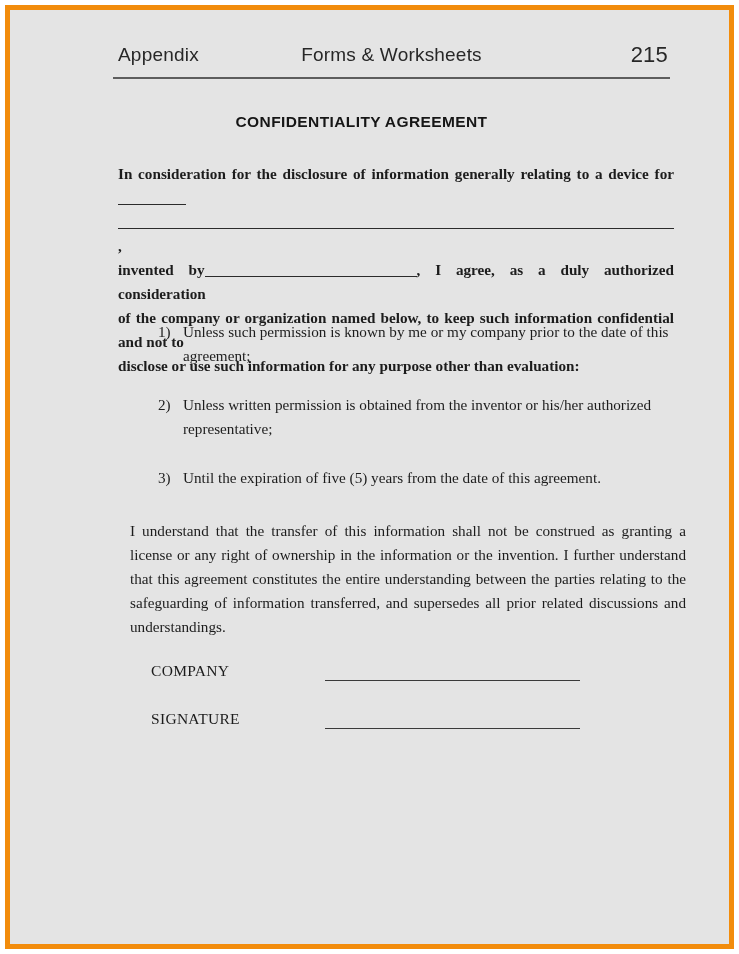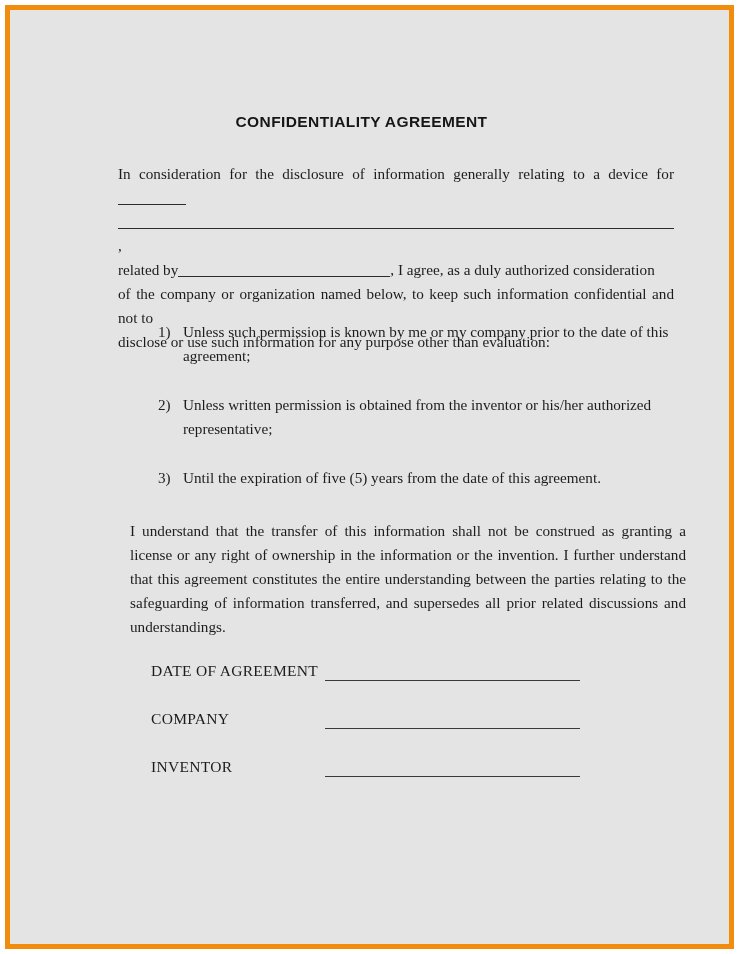--- a/index.html
+++ b/index.html
@@ -92,21 +92,21 @@
     position: absolute;
     left: 108px;
     width: 556px;
     color: #1c1c1c;
     font-size: 15.2px;
     line-height: 24px;
     text-align: justify;
   }
   .body-block p { margin: 0; }
 
-  #intro-para { top: 152px; }
+  #intro-para { top: 152px; font-weight: bold; }
   #closing-para { top: 509px; margin-left: 12px; }
 
   
   .blank {
     display: inline-block;
     border-bottom: 1px solid #2b2b2b;
     vertical-align: baseline;
     height: 0.95em;
     margin-bottom: -2px;
   }
@@ -165,27 +165,32 @@
     width: 255px;
     border-bottom: 1.6px solid #3a3a3a;
   }
 </style>
 </head>
 <body>
 
 <div id="scan-frame">
   <div id="page-surface">
 
+    <div id="page-header">
+      <span class="hdr-left">Appendix</span>
+      <span class="hdr-center">Forms &amp; Worksheets</span>
+      <span class="hdr-right">215</span>
+    </div>
 
     <div id="doc-title">CONFIDENTIALITY AGREEMENT</div>
 
     <div id="intro-para" class="body-block">
       <p><span>In consideration for the disclosure of information generally relating to a device for</span><span class="blank blank-short"></span></p>
       <p><span class="blank blank-full"></span><span>,</span></p>
-      <p><span>related by</span><span class="blank blank-name"></span><span>, I agree, as a duly authorized consideration</span></p>
+      <p><span>invented by</span><span class="blank blank-name"></span><span>, I agree, as a duly authorized consideration</span></p>
       <p>of the company or organization named below, to keep such information confidential and not to</p>
       <p>disclose or use such information for any purpose other than evaluation:</p>
     </div>
 
     <div id="clause-list">
       <div class="clause">
         <span class="clause-num">1)</span>
         <span class="clause-text">Unless such permission is known by me or my company prior to the date of this agreement;</span>
       </div>
       <div class="clause">
@@ -197,27 +202,23 @@
         <span class="clause-text">Until the expiration of five (5) years from the date of this agreement.</span>
       </div>
     </div>
 
     <div id="closing-para" class="body-block">
       <p>I understand that the transfer of this information shall not be construed as granting a license or any right of ownership in the information or the invention.  I further understand that this agreement constitutes the entire understanding between the parties relating to the safeguarding of information transferred, and supersedes all prior related discussions and understandings.</p>
     </div>
 
     <div id="entry-block">
       <div class="entry-row">
-        <span class="entry-label">DATE OF AGREEMENT</span>
-        <span class="entry-rule"></span>
-      </div>
-      <div class="entry-row">
         <span class="entry-label">COMPANY</span>
         <span class="entry-rule"></span>
       </div>
       <div class="entry-row">
-        <span class="entry-label">INVENTOR</span>
+        <span class="entry-label">SIGNATURE</span>
         <span class="entry-rule"></span>
       </div>
     </div>
 
   </div>
 </div>
 
 </body></html>

